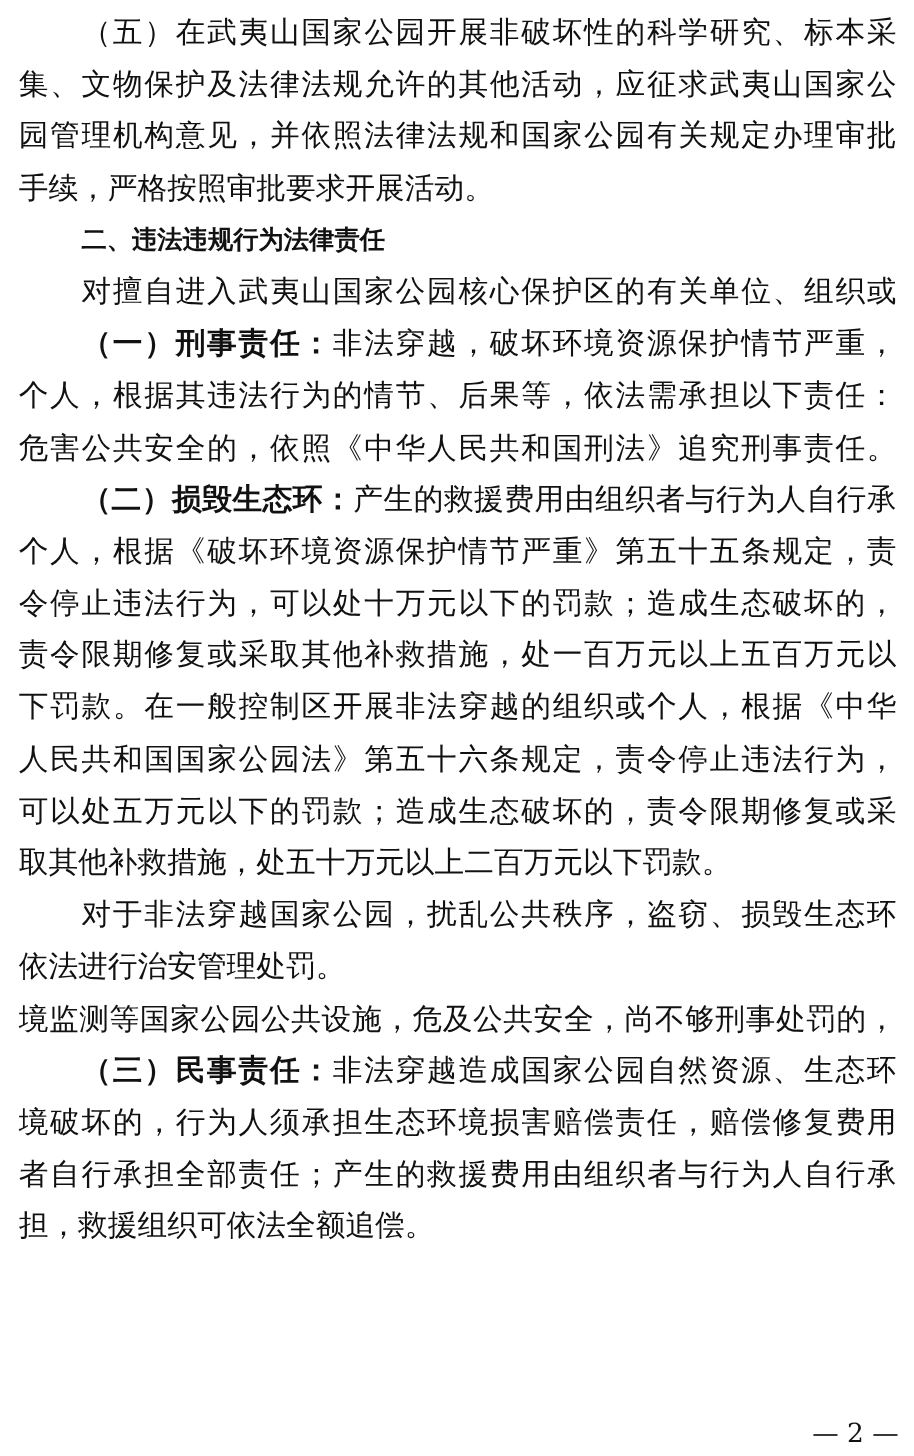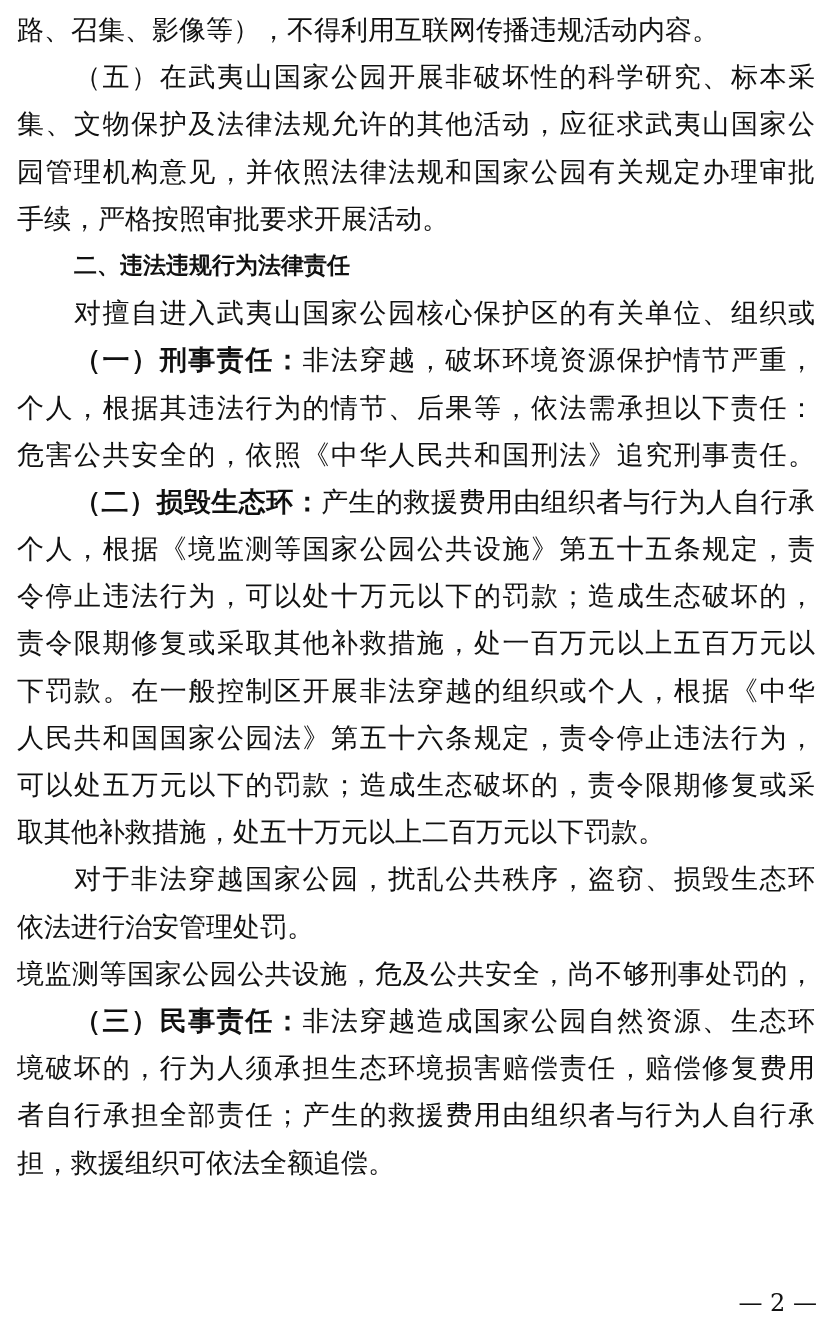--- a/index.html
+++ b/index.html
@@ -54,41 +54,40 @@
     font-size: 24px;
     line-height: 30px;
     color: #111;
   }
 </style>
 </head>
 <body>
 
 <div class="page">
 
-  <div class="line last">路、召集、影像等），不得利用互联网传播违规活动内容。</div>
 
   <div class="line indent">（五）在武夷山国家公园开展非破坏性的科学研究、标本采</div>
   <div class="line">集、文物保护及法律法规允许的其他活动，应征求武夷山国家公</div>
   <div class="line">园管理机构意见，并依照法律法规和国家公园有关规定办理审批</div>
   <div class="line last">手续，严格按照审批要求开展活动。</div>
 
   <div class="line last indent-heading">二、违法违规行为法律责任</div>
 
   <div class="line indent">对擅自进入武夷山国家公园核心保护区的有关单位、组织或</div>
   <div class="line indent">
     <span class="bold">（一）刑事责任：</span><span>非法穿越，破坏环境资源保护情节严重，</span>
   </div>
 
   <div class="line">个人，根据其违法行为的情节、后果等，依法需承担以下责任：</div>
   <div class="line">危害公共安全的，依照《中华人民共和国刑法》追究刑事责任。</div>
 
   <div class="line indent">
     <span class="bold">（二）损毁生态环：</span><span>产生的救援费用由组织者与行为人自行承</span>
   </div>
-  <div class="line">个人，根据《境监测等国家公园公共设施》第五十五条规定，责</div>
+  <div class="line">个人，根据《破坏环境资源保护情节严重》第五十五条规定，责</div>
   <div class="line">令停止违法行为，可以处十万元以下的罚款；造成生态破坏的，</div>
   <div class="line">责令限期修复或采取其他补救措施，处一百万元以上五百万元以</div>
   <div class="line">下罚款。在一般控制区开展非法穿越的组织或个人，根据《中华</div>
   <div class="line">人民共和国国家公园法》第五十六条规定，责令停止违法行为，</div>
   <div class="line">可以处五万元以下的罚款；造成生态破坏的，责令限期修复或采</div>
   <div class="line last">取其他补救措施，处五十万元以上二百万元以下罚款。</div>
 
   <div class="line indent">对于非法穿越国家公园，扰乱公共秩序，盗窃、损毁生态环</div>
   <div class="line last">依法进行治安管理处罚。</div>
   <div class="line">境监测等国家公园公共设施，危及公共安全，尚不够刑事处罚的，</div>

